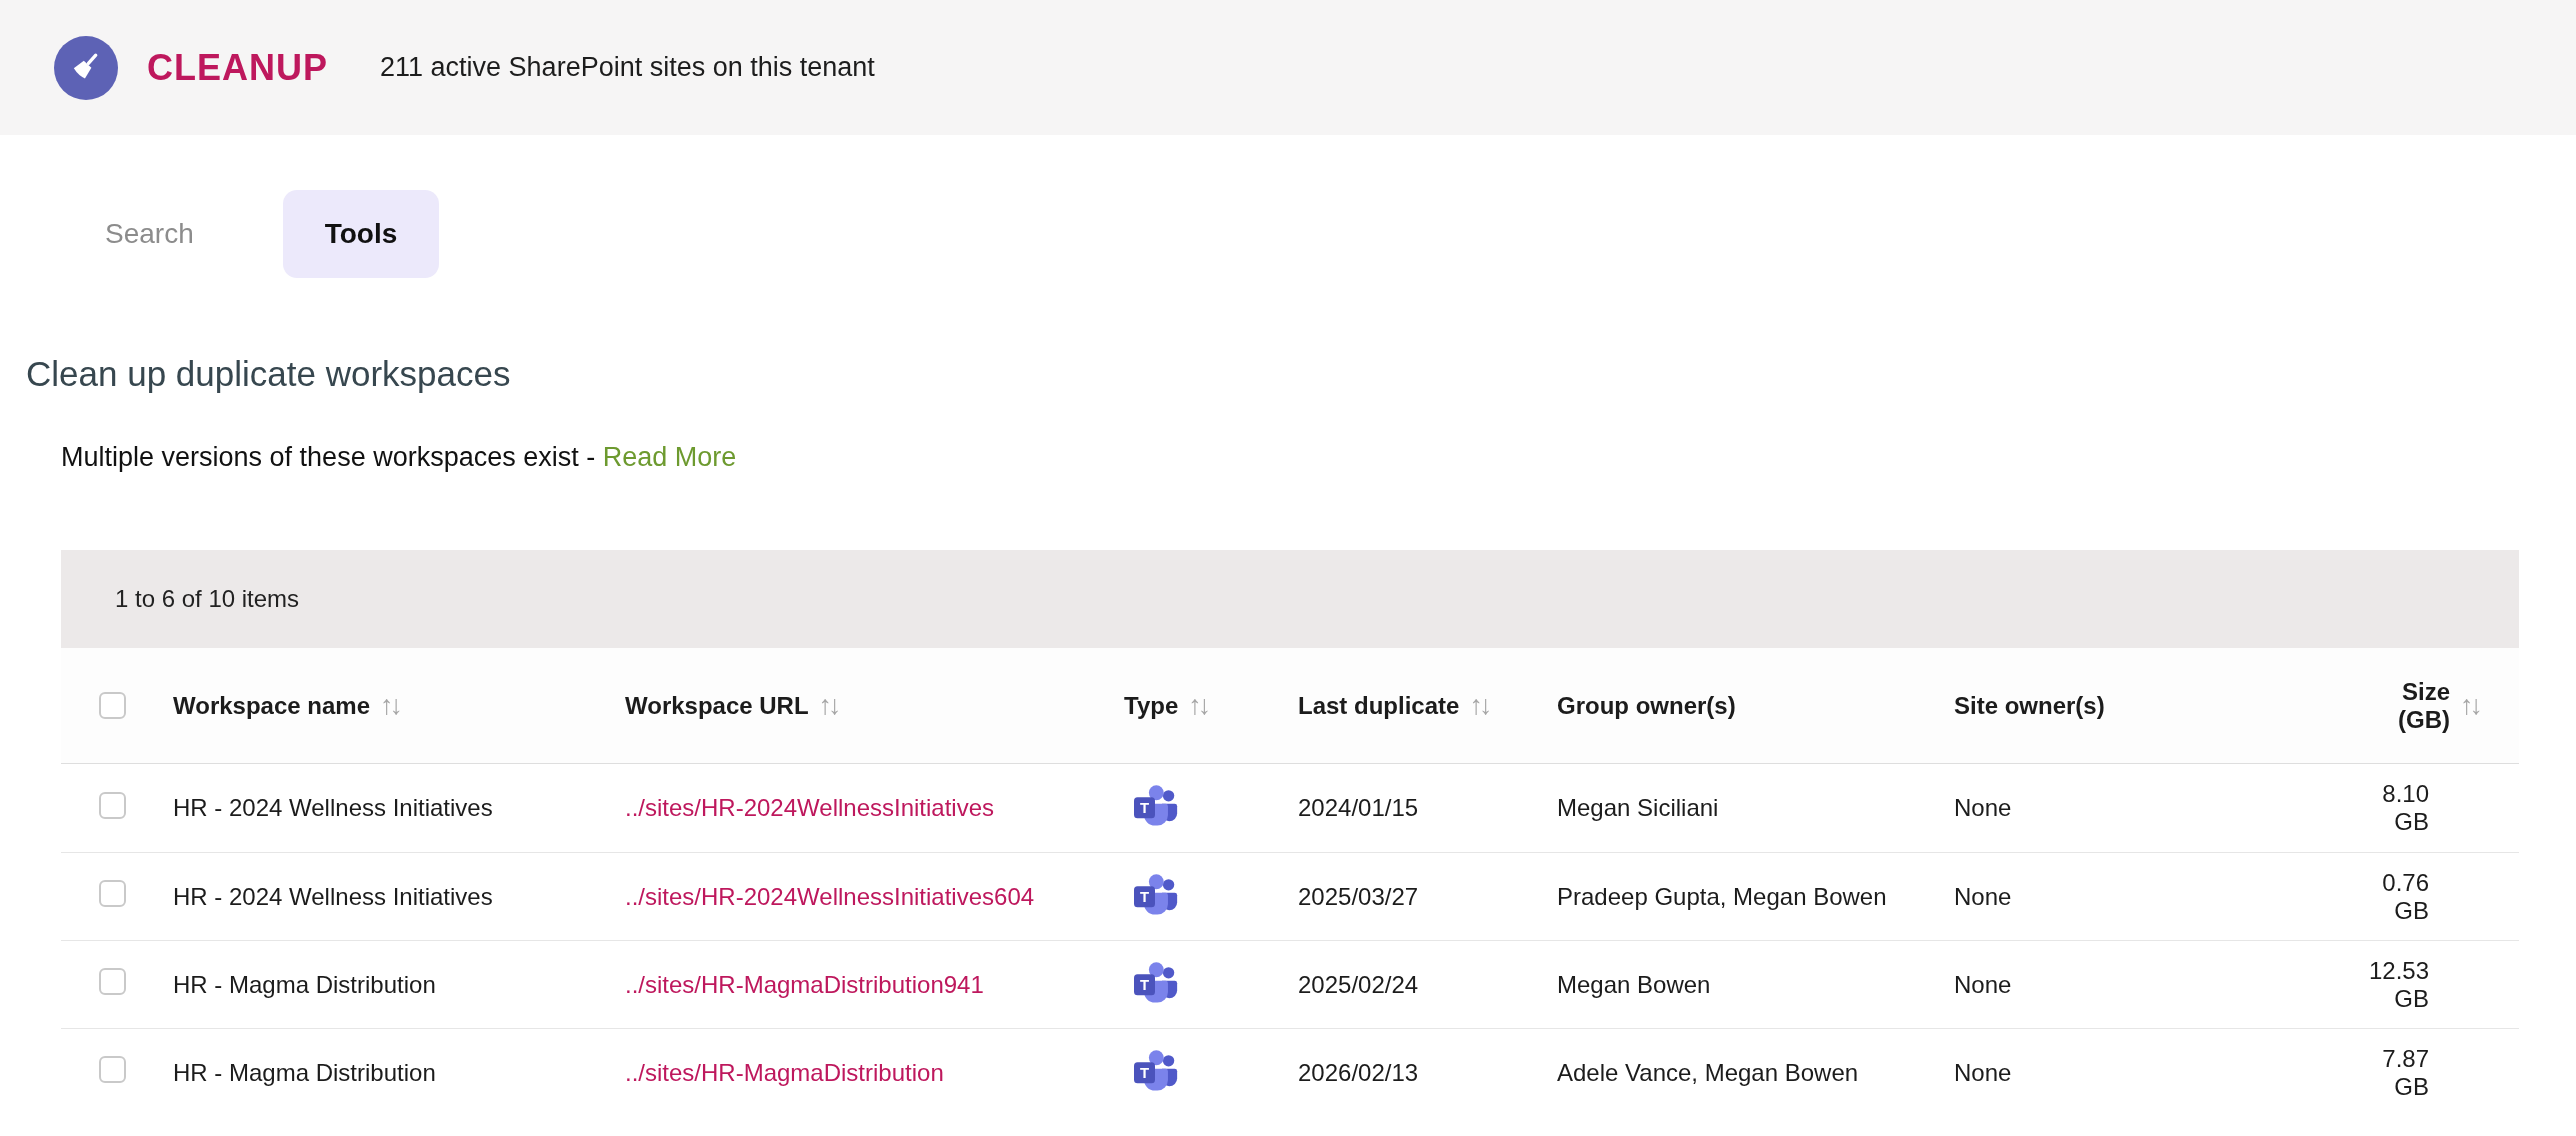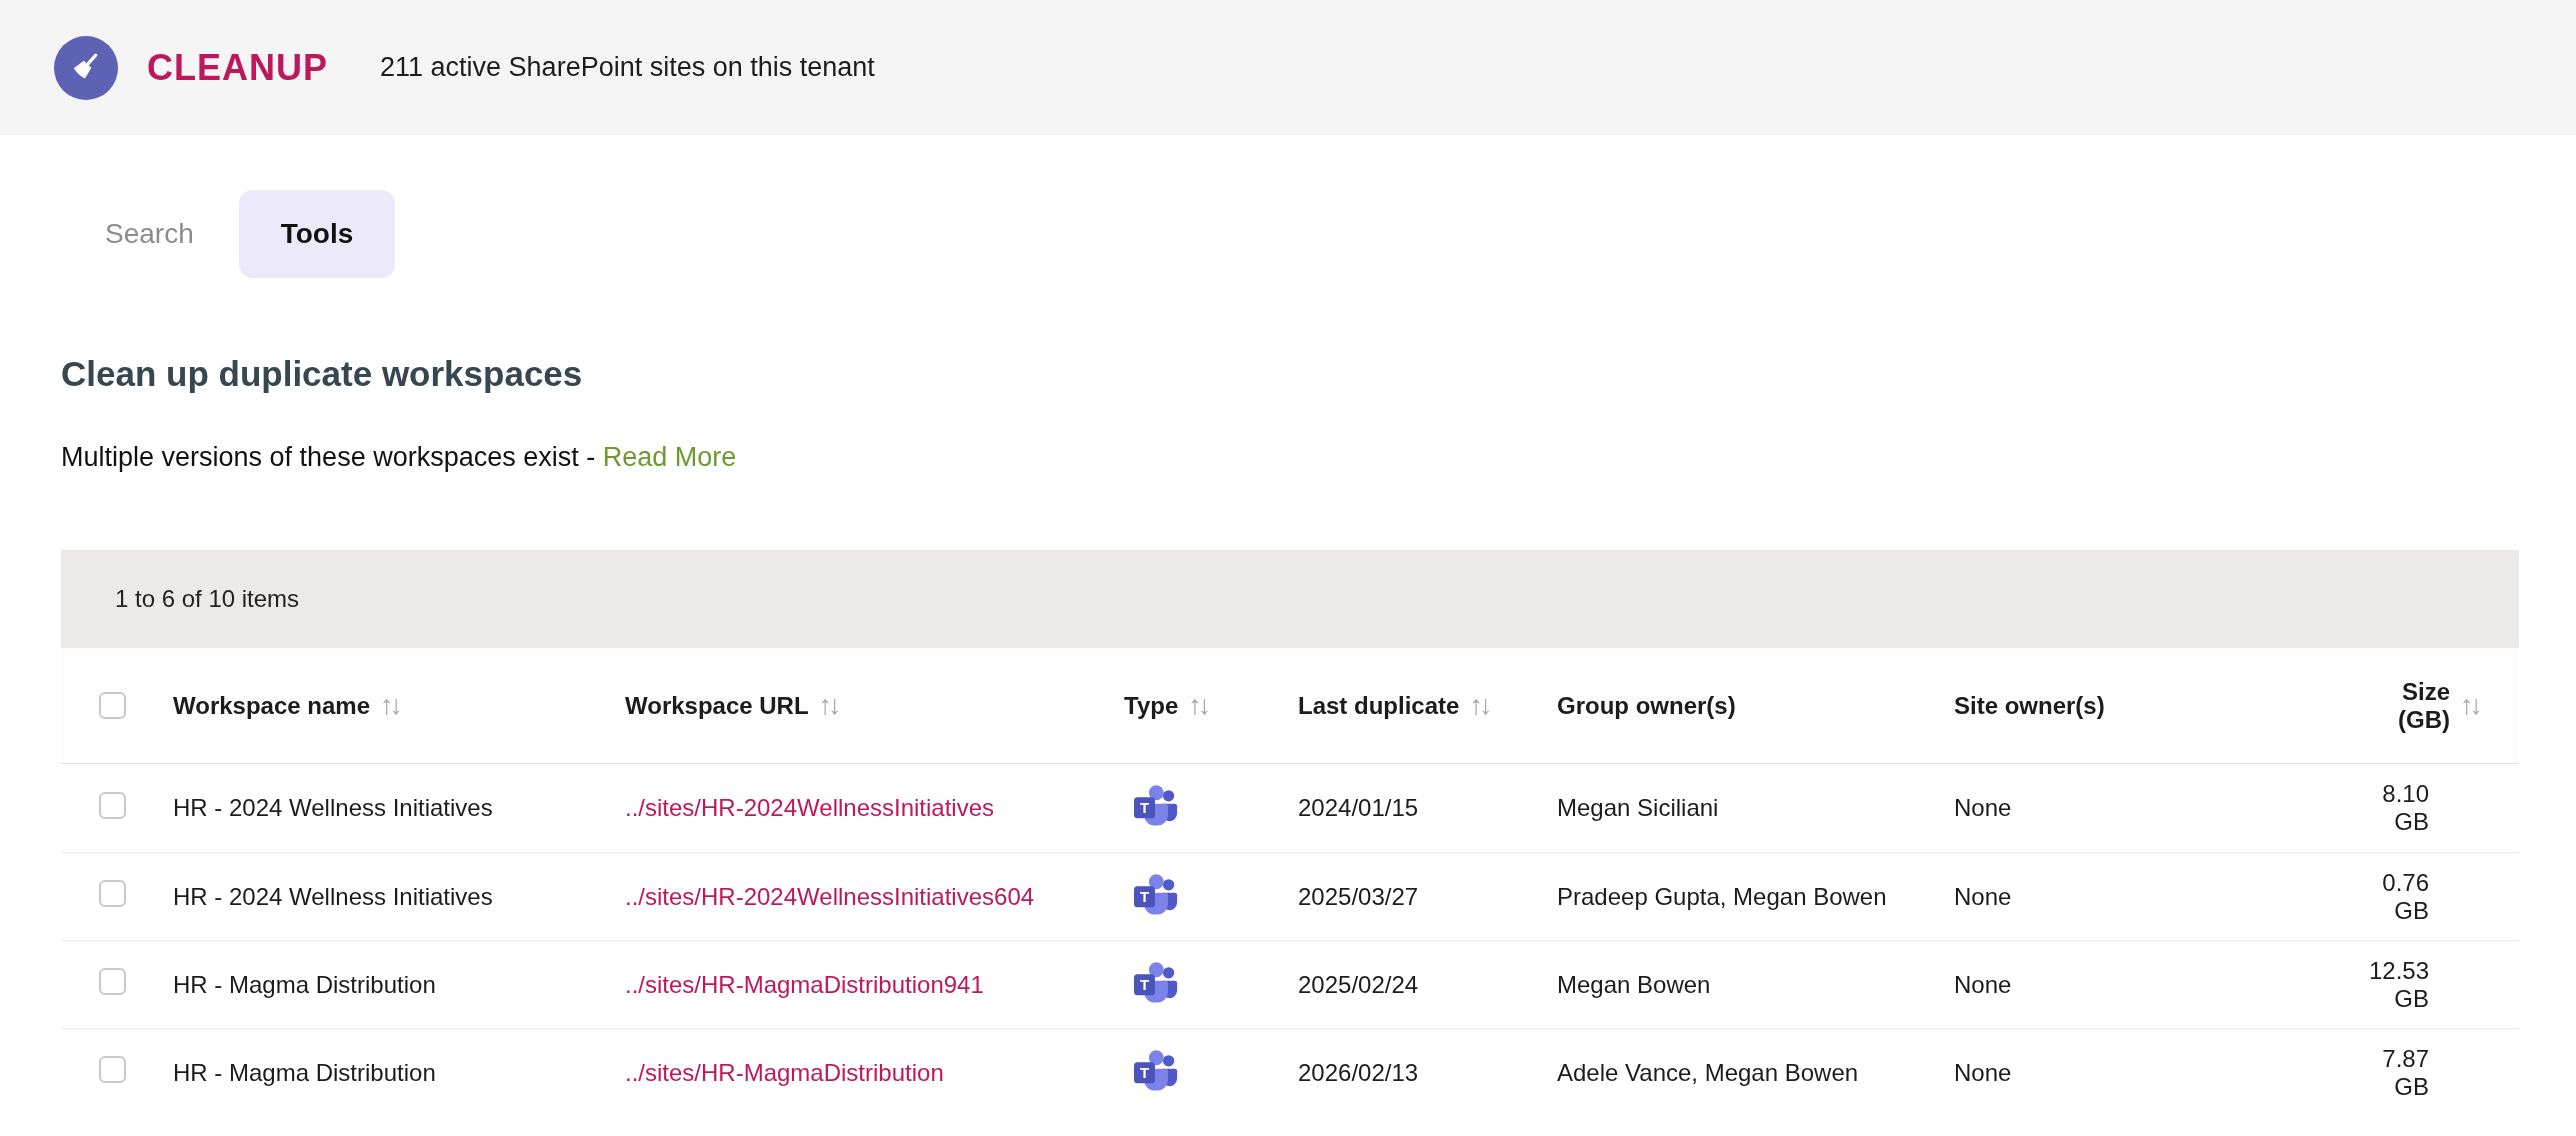--- a/index.html
+++ b/index.html
@@ -51,27 +51,28 @@
   }
   .tab-search {
     color: #8c8c8c;
     padding: 28px 45px 28px 0;
   }
   .tab-tools {
     background: #ece9fb;
     color: #111111;
     font-weight: bold;
     padding: 28px 42px;
+    margin-left: 44px;
   }
 
   
   .section-title {
-    margin: 76px 0 0 61px;
+    margin: 76px 0 0 26px;
     font-size: 35px;
-    font-weight: bold;
+    font-weight: normal;
     color: #37474f;
   }
   .section-desc {
     margin: 48px 0 16px 61px;
     font-size: 27px;
     color: #111111;
   }
   .read-more {
     color: #6d9a2f;
     text-decoration: none;

